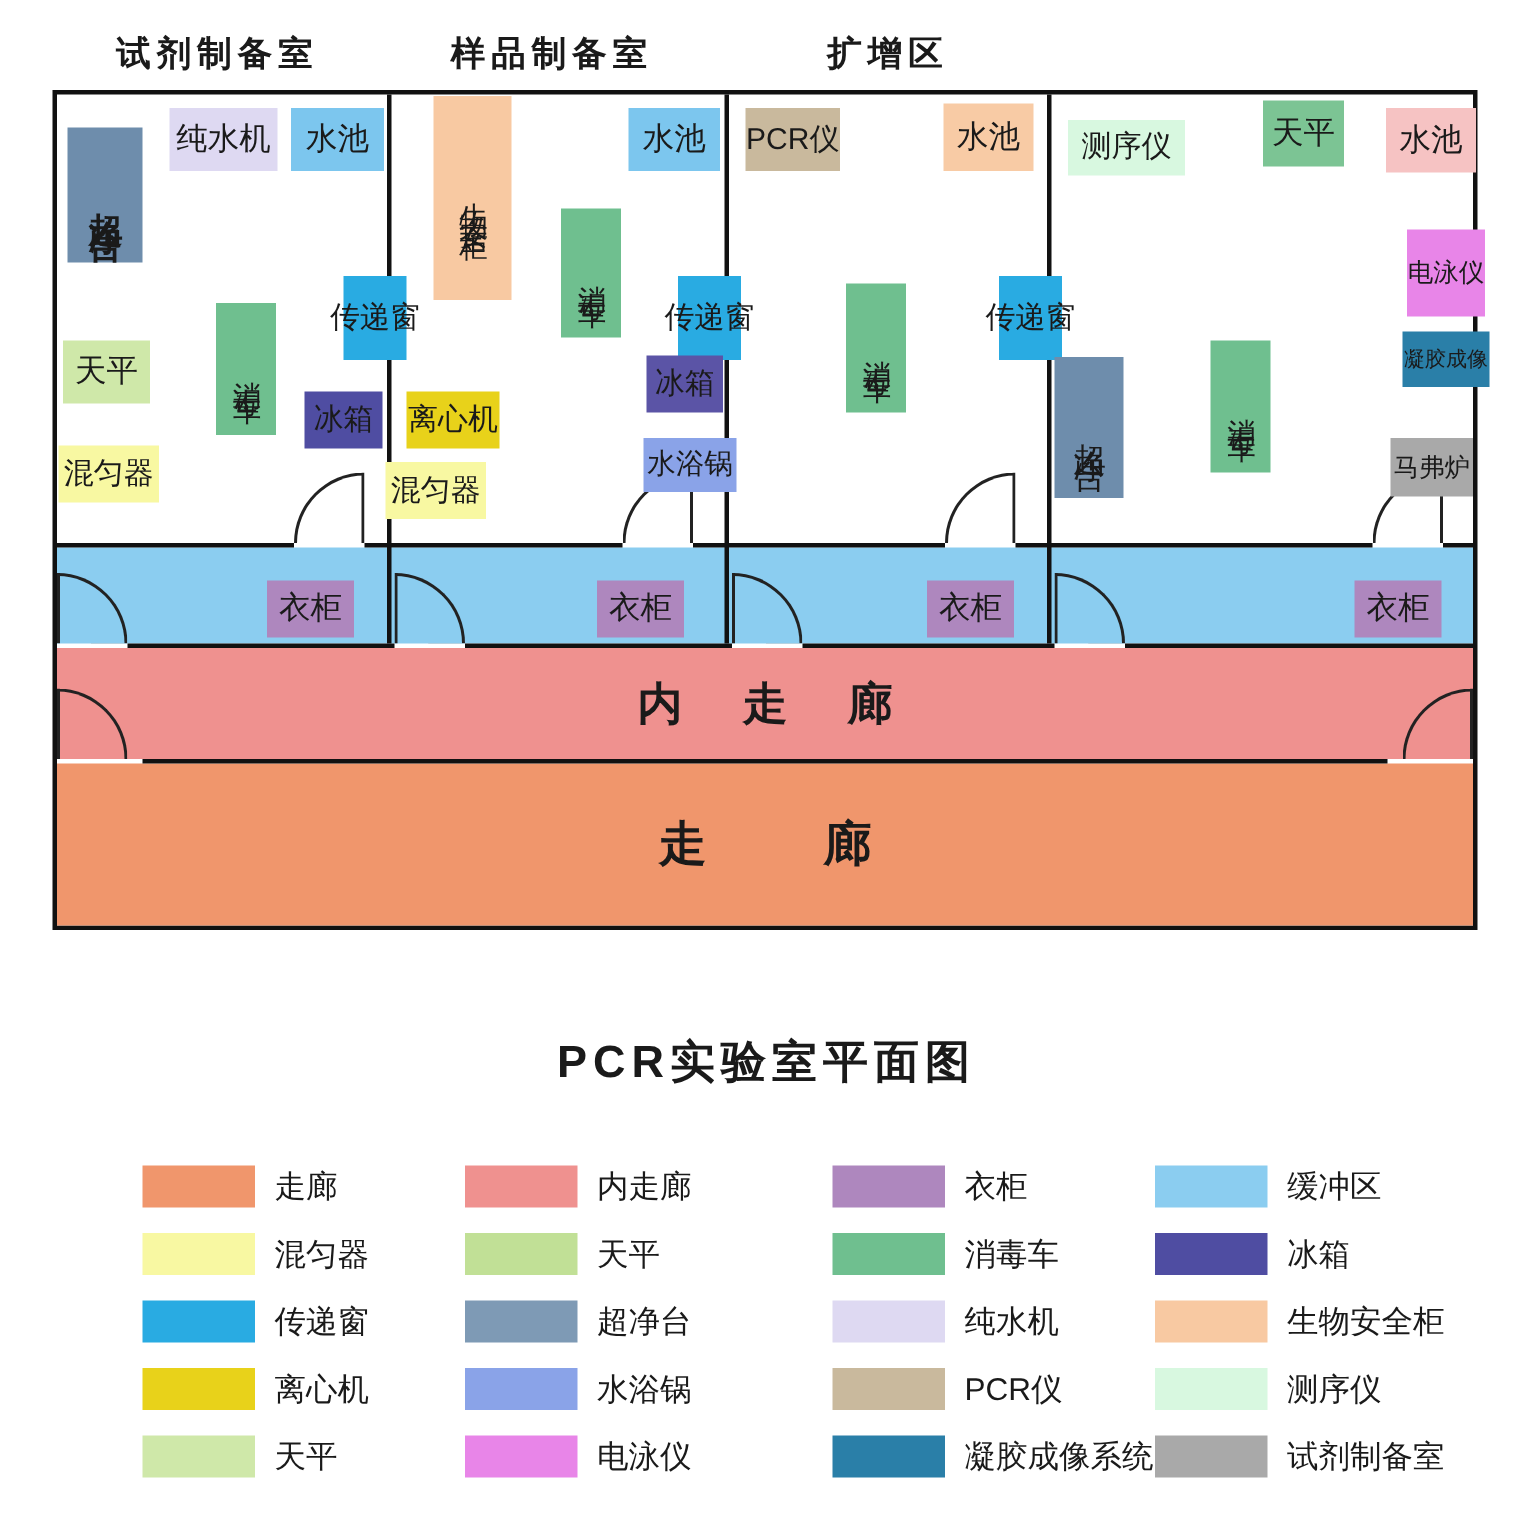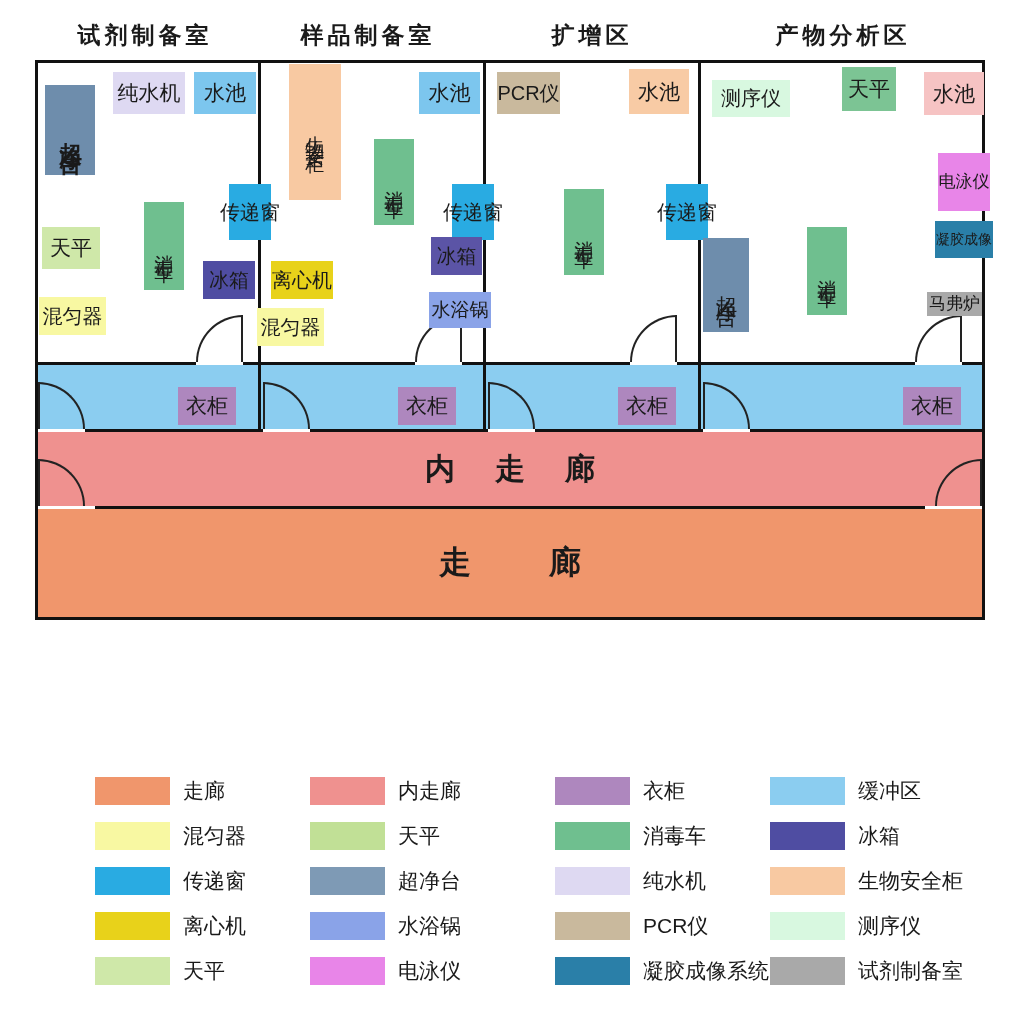--- a/index.html
+++ b/index.html
@@ -44,21 +44,20 @@
   .legend-item span { margin-left: 13px; font-size: 21px; font-weight: 500; white-space: nowrap; }
 </style>
 </head>
 <body>
 
 <div id="app">
 
   <div class="room-label" style="left:145px;top:20px">试剂制备室</div>
   <div class="room-label" style="left:368px;top:20px">样品制备室</div>
   <div class="room-label" style="left:592px;top:20px">扩增区</div>
-  <div class="room-label" style="left:843px;top:20px">产物分析区</div>
 
   <div class="outer"></div>
 
   <div class="zone" style="left: 38px; top: 365px; width: 944px; height: 64px; background-color: rgb(139, 205, 240);"></div>
   <div class="zone" style="left: 38px; top: 432px; width: 944px; height: 74px; background-color: rgb(239, 145, 143);">
     <span class="zl-inner">内走廊</span>
   </div>
   <div class="zone" style="left: 38px; top: 509px; width: 944px; height: 108px; background-color: rgb(240, 150, 108);">
     <span class="zl-corr">走廊</span>
   </div>
@@ -170,37 +169,38 @@
     </div>
   <div class="box" style="left: 935px; top: 221px; width: 58px; height: 37px; font-size: 14px; white-space: nowrap; background-color: rgb(42, 127, 168);">
       <span>凝胶成像</span>
     </div>
   <div class="box" style="left: 703px; top: 238px; width: 46px; height: 94px; font-size: 22px; background-color: rgb(110, 141, 172);">
       <span class="v">超净台</span>
     </div>
   <div class="box" style="left: 807px; top: 227px; width: 40px; height: 88px; font-size: 19px; background-color: rgb(111, 191, 143);">
       <span class="v">消毒车</span>
     </div>
-  <div class="box" style="left: 927px; top: 292px; width: 55px; height: 24px; font-size: 17px; background-color: rgb(169, 169, 169);">
+  <div class="box" style="left: 927px; top: 292px; width: 55px; height: 39px; font-size: 17px; background-color: rgb(169, 169, 169);">
       <span>马弗炉</span>
     </div>
 
   <div class="box" style="left: 178px; top: 387px; width: 58px; height: 38px; font-size: 21px; background-color: rgb(174, 135, 190);">
       <span>衣柜</span>
     </div>
   <div class="box" style="left: 398px; top: 387px; width: 58px; height: 38px; font-size: 21px; background-color: rgb(174, 135, 190);">
       <span>衣柜</span>
     </div>
   <div class="box" style="left: 618px; top: 387px; width: 58px; height: 38px; font-size: 21px; background-color: rgb(174, 135, 190);">
       <span>衣柜</span>
     </div>
   <div class="box" style="left: 903px; top: 387px; width: 58px; height: 38px; font-size: 21px; background-color: rgb(174, 135, 190);">
       <span>衣柜</span>
     </div>
 
+  <div class="title">PCR实验室平面图</div>
 
   <div class="legend-col" style="left:95px">
     <div class="legend-item">
         <div class="swatch" style="background-color: rgb(240, 150, 108);"></div>
         <span>走廊</span>
       </div>
     <div class="legend-item">
         <div class="swatch" style="background-color: rgb(248, 248, 162);"></div>
         <span>混匀器</span>
       </div>

